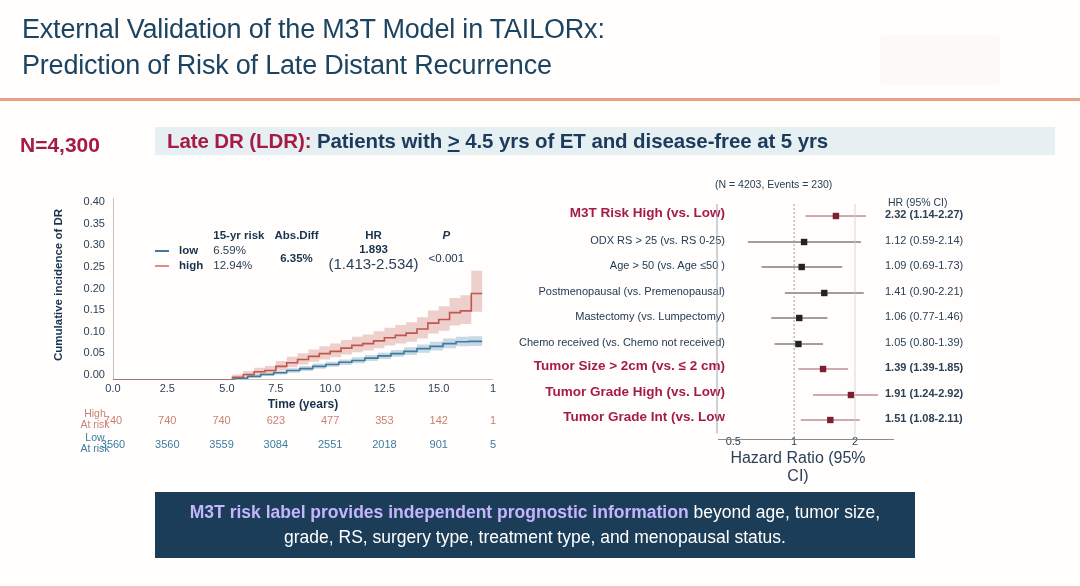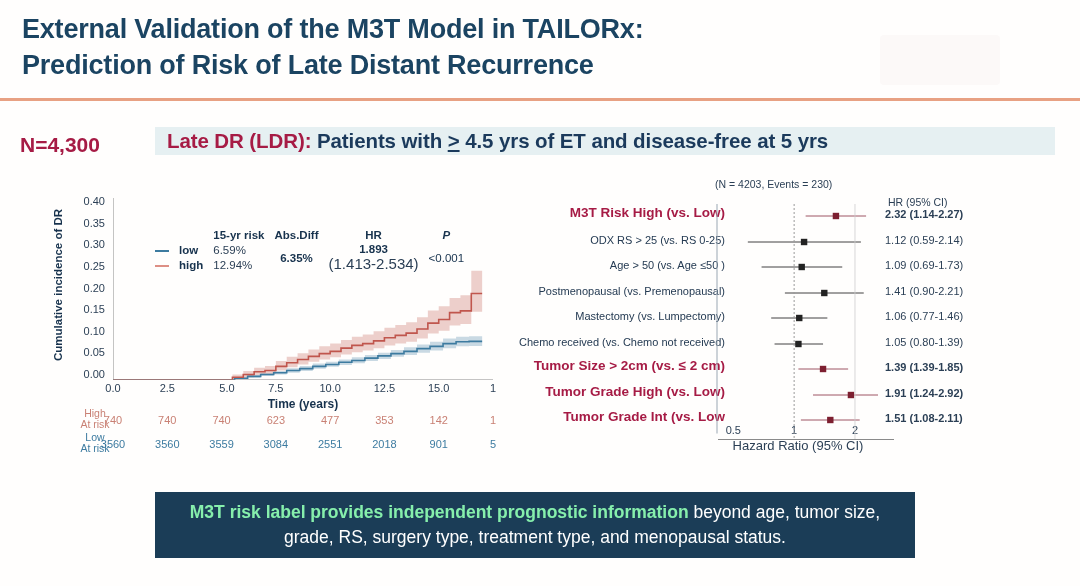--- a/index.html
+++ b/index.html
@@ -5,21 +5,21 @@
   html,body{margin:0;padding:0;}
   body{
     width:1080px;height:586px;background:#fffefd;overflow:hidden;
     font-family:"Liberation Sans",sans-serif;position:relative;
   }
   .slide{position:absolute;inset:0;}
 
   
   .title{
     position:absolute;left:22px;top:12px;width:900px;
-    color:#1b4462;font-size:27px;font-weight:bold;line-height:1.33;
+    color:#1b4462;font-size:27px;font-weight:normal;line-height:1.33;
     letter-spacing:-0.2px;
   }
   .title-line{display:block;}
   .rule{
     position:absolute;left:0;top:98px;width:1080px;height:3px;
     background:#e8a183;
   }
   .watermark{
     position:absolute;left:880px;top:35px;width:120px;height:50px;
     opacity:0.05;background:#c9a59a;border-radius:4px;
@@ -116,38 +116,38 @@
     font-size:11px;color:#243a52;text-align:right;
   }
   .f-row.hl .f-label{color:#a61b45;font-weight:bold;font-size:13.5px;top:1px;}
   .f-hr{
     position:absolute;left:395px;top:4px;font-size:11px;color:#2b3f55;
     white-space:nowrap;
   }
   .f-row.hl .f-hr{font-weight:bold;}
   .f-plot{position:absolute;left:228px;top:0;width:160px;height:25.5px;}
   .f-axis-wrap{
-    position:absolute;left:228px;top:244px;width:175px;
+    position:absolute;left:228px;top:255px;width:175px;
   }
   .f-xticks{position:relative;height:16px;font-size:11px;color:#2b3f55;}
   .f-xticks span{position:absolute;transform:translateX(-50%);top:2px;}
   .f-xlabel{
-    text-align:center;font-size:13px;color:#2b3f55;width:160px;
+    text-align:center;font-size:16px;color:#2b3f55;width:160px;
   }
 
   
   .concl{
     position:absolute;left:155px;top:492px;width:760px;height:66px;
     background:#1b3d57;display:flex;align-items:center;justify-content:center;
     text-align:center;
   }
   .concl-text{
     color:#ffffff;font-size:17.5px;line-height:1.45;padding:0 14px;
   }
-  .concl-em{color:#86efac;font-weight:bold;}
+  .concl-em{color:#c4b5fd;font-weight:bold;}
 </style>
 </head>
 <body>
 
 <div class="slide">
 
   <div class="title">
     <span class="title-line">External Validation of the M3T Model in TAILORx:</span>
     <span class="title-line">Prediction of Risk of Late Distant Recurrence</span>
   </div>

